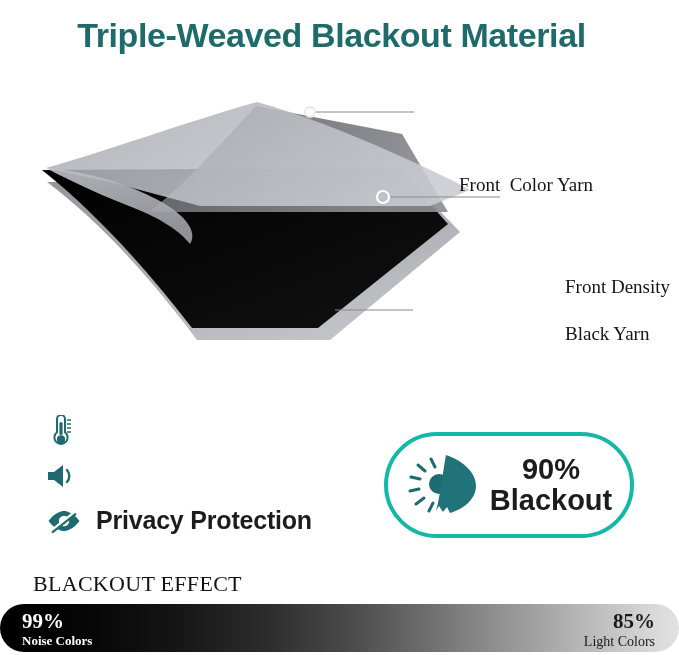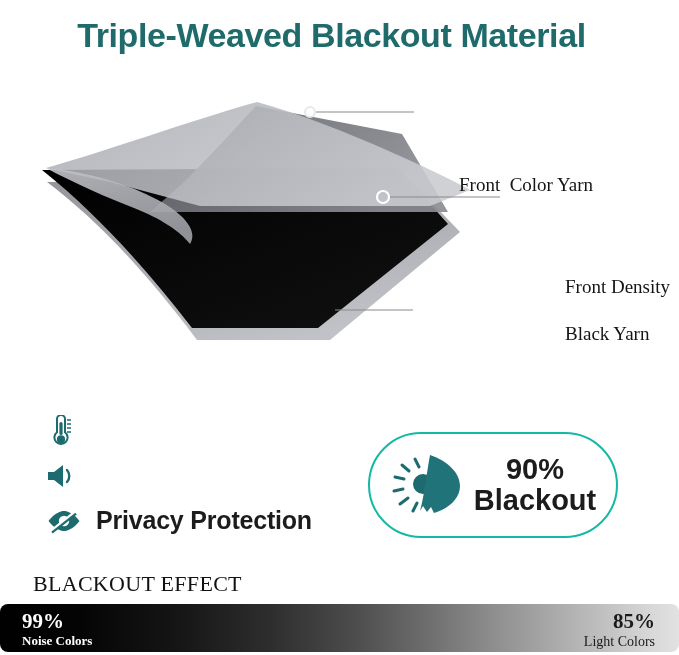--- a/index.html
+++ b/index.html
@@ -80,25 +80,25 @@
     font-size: 25px;
     color: #1c1c1c;
     letter-spacing: -0.2px;
     white-space: nowrap;
     margin-left: 6px;
   }
 
   
   .badge {
     position: absolute;
-    left: 368px;
+    left: 384px;
     top: 432px;
     width: 250px;
     height: 106px;
-    border: 2px solid #14b8a6;
+    border: 4px solid #14b8a6;
     border-radius: 53px;
     background: #ffffff;
     display: flex;
     align-items: center;
     justify-content: center;
     box-sizing: border-box;
   }
   .badge-icon {
     width: 76px;
     height: 72px;
@@ -124,21 +124,21 @@
     font-size: 22px;
     color: #121212;
     letter-spacing: 0.3px;
   }
   .effect-bar {
     position: absolute;
     left: 0px;
     top: 604px;
     width: 679px;
     height: 48px;
-    border-radius: 8px;
+    border-radius: 24px;
     background: linear-gradient(to right,
         #000000 0%,
         #050505 12%,
         #151515 26%,
         #2e2e2e 40%,
         #4c4c4c 52%,
         #6e6e6e 63%,
         #8f8f8f 73%,
         #ababab 82%,
         #c4c4c4 90%,

